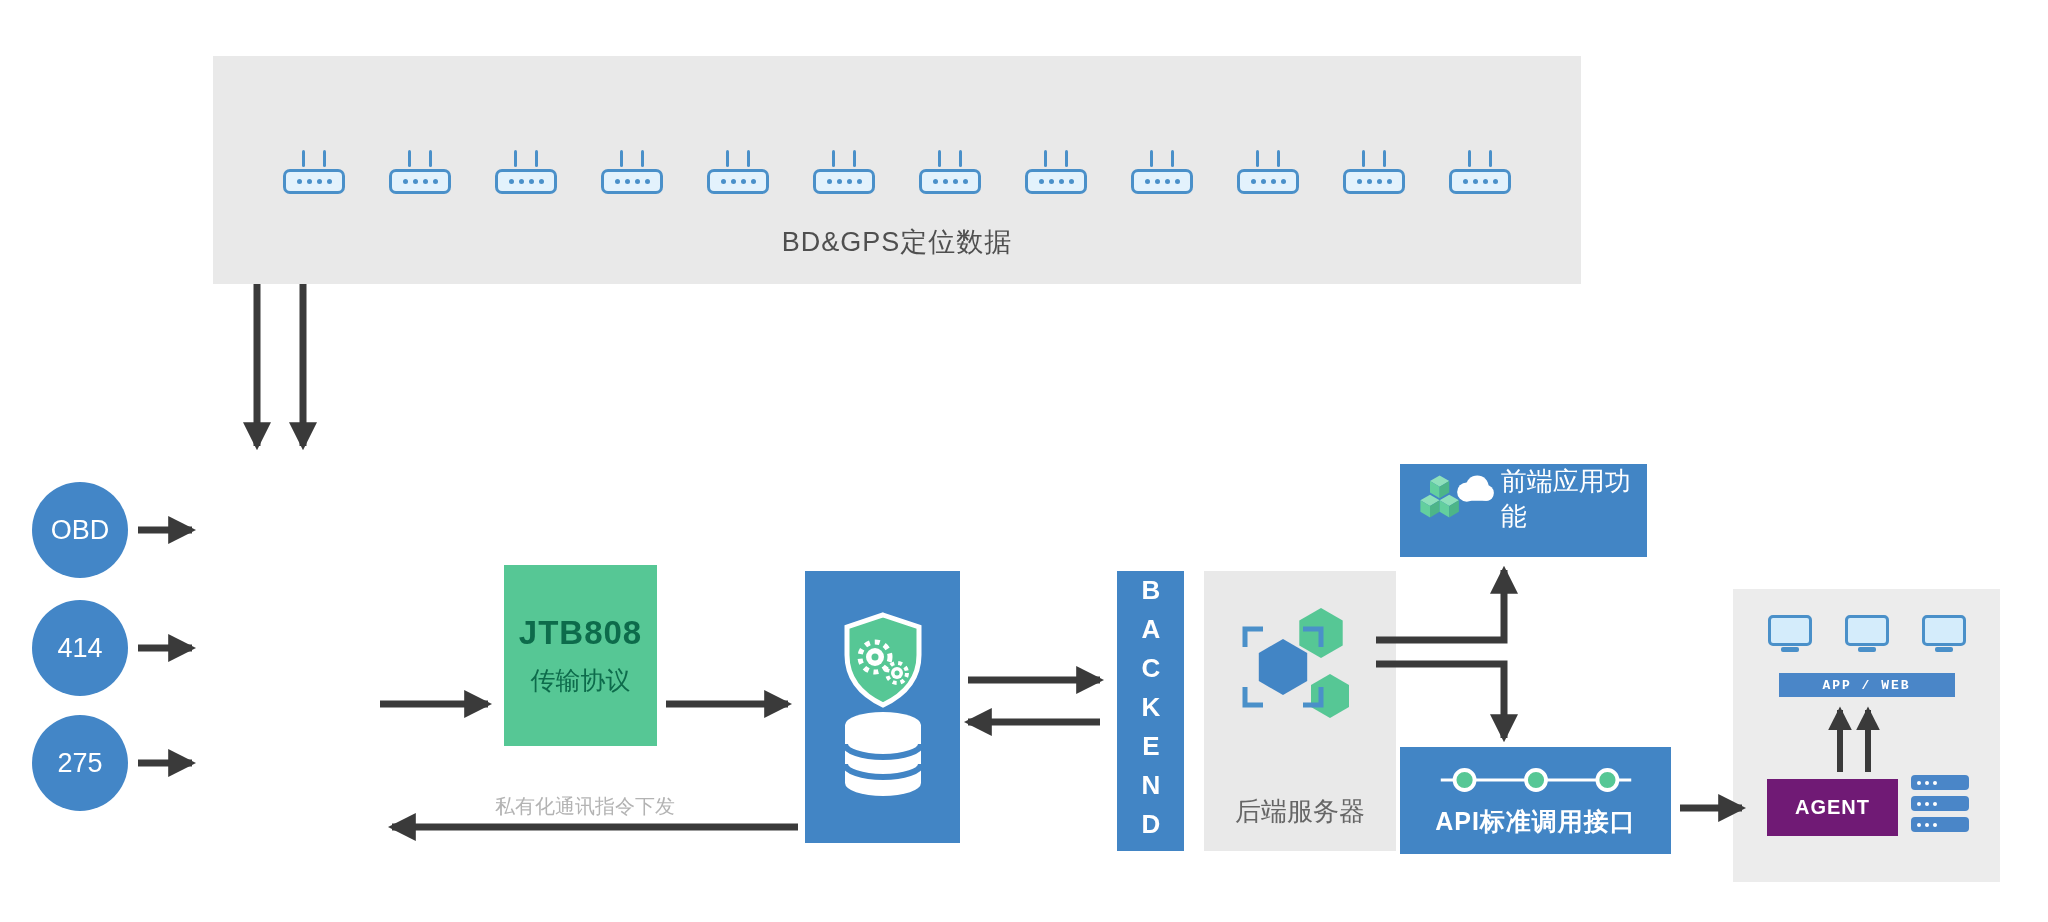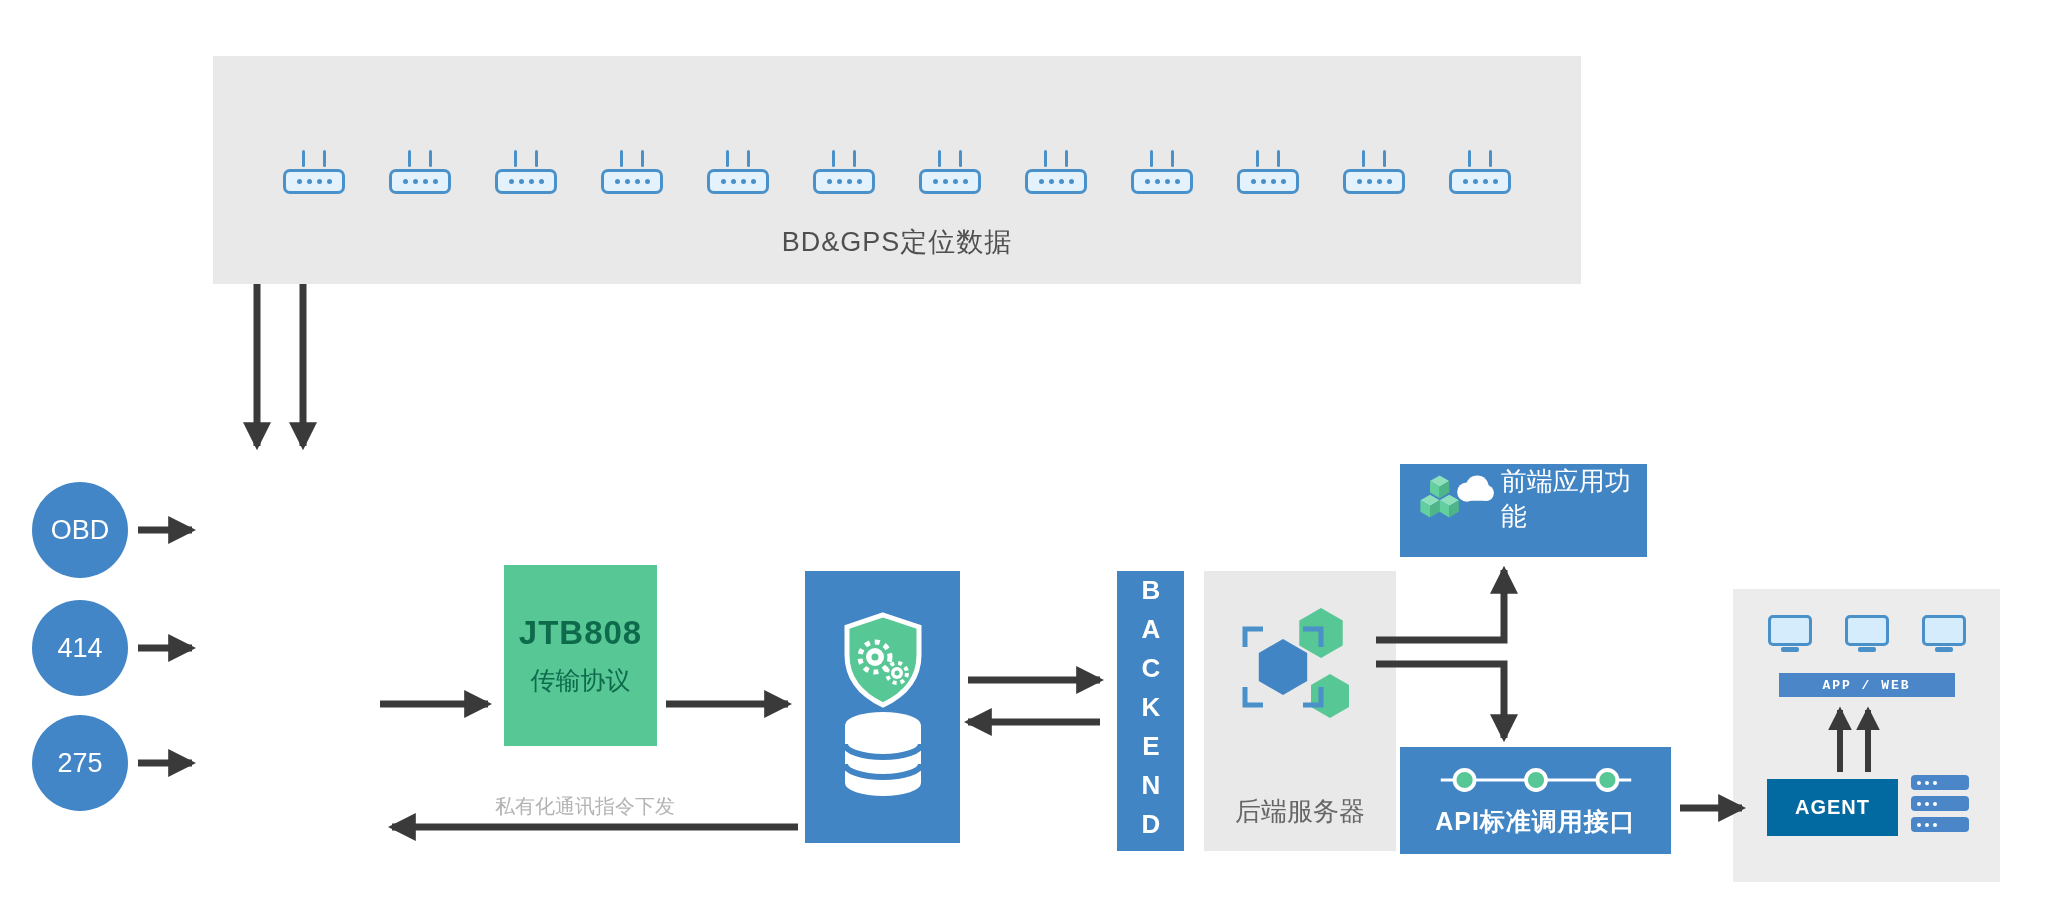--- a/index.html
+++ b/index.html
@@ -67,21 +67,21 @@
 
   
   .client{position:absolute;left:1733px;top:589px;width:267px;height:293px;background:#ececec;}
   .monitors{position:absolute;left:0;right:0;top:26px;display:flex;justify-content:center;gap:33px;}
   .monitor{width:44px;height:31px;background:#d4ecfb;border:3px solid #4a90c9;border-radius:5px;
     box-sizing:border-box;position:relative;flex:0 0 auto;}
   .monitor:after{content:"";position:absolute;left:50%;bottom:-9px;transform:translateX(-50%);
     width:18px;height:5px;background:#4a90c9;border-radius:2px;}
   .appweb{position:absolute;left:50%;transform:translateX(-50%);top:84px;width:176px;height:24px;background:#4a86c8;
     color:#fff;font-size:13px;font-weight:bold;letter-spacing:2px;display:flex;align-items:center;justify-content:center;font-family:Liberation Mono, monospace;}
-  .agent{position:absolute;left:34px;top:190px;width:131px;height:57px;background:#0369a1;color:#fff;
+  .agent{position:absolute;left:34px;top:190px;width:131px;height:57px;background:#701a75;color:#fff;
     font-weight:bold;font-size:20px;letter-spacing:1px;display:flex;align-items:center;justify-content:center;}
   .servers{position:absolute;left:178px;top:186px;display:flex;flex-direction:column;gap:6px;}
   .srow{width:58px;height:15px;background:#4a86c8;border-radius:4px;display:flex;align-items:center;gap:4px;
     padding:0 6px;box-sizing:border-box;}
   .srow i{width:4px;height:4px;border-radius:50%;background:#fff;}
 
   
   .connectors{position:absolute;left:0;top:0;width:2048px;height:922px;z-index:10;pointer-events:none;}
 </style>
 </head>

